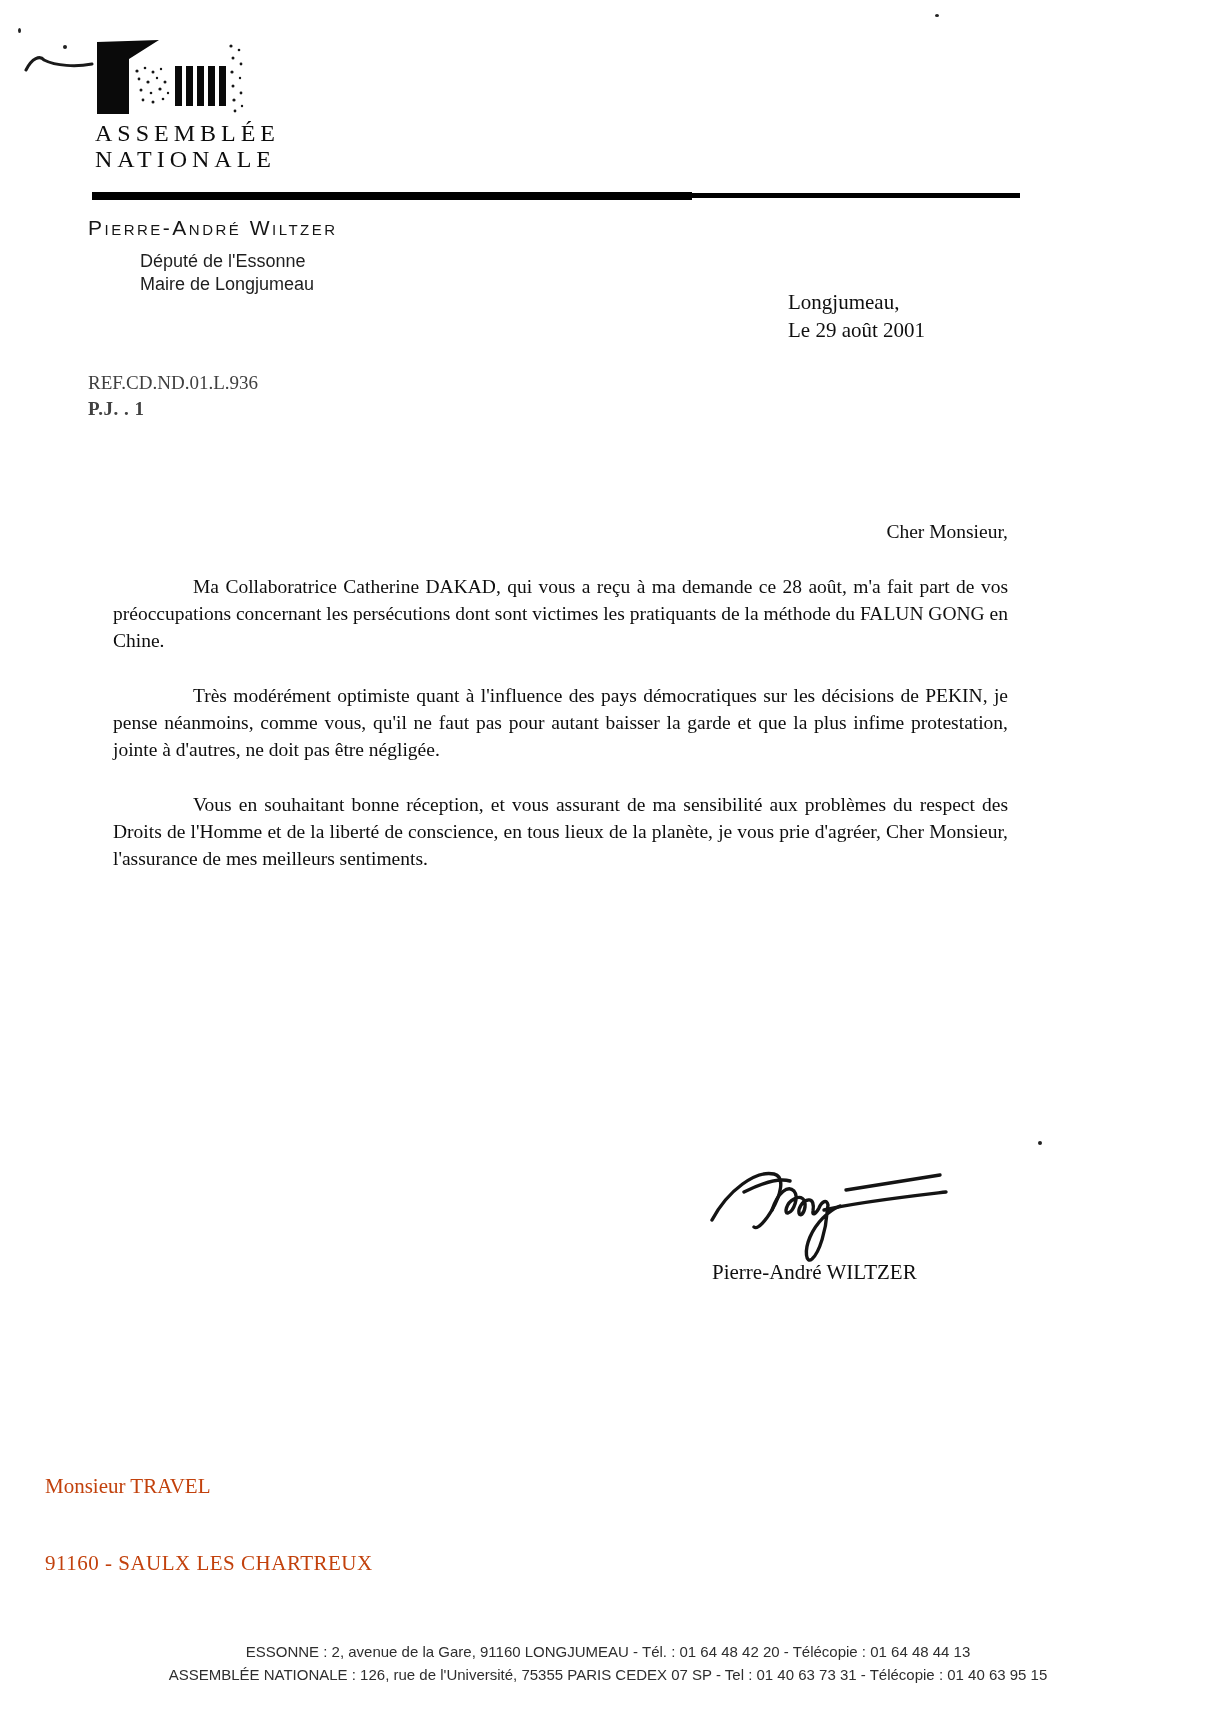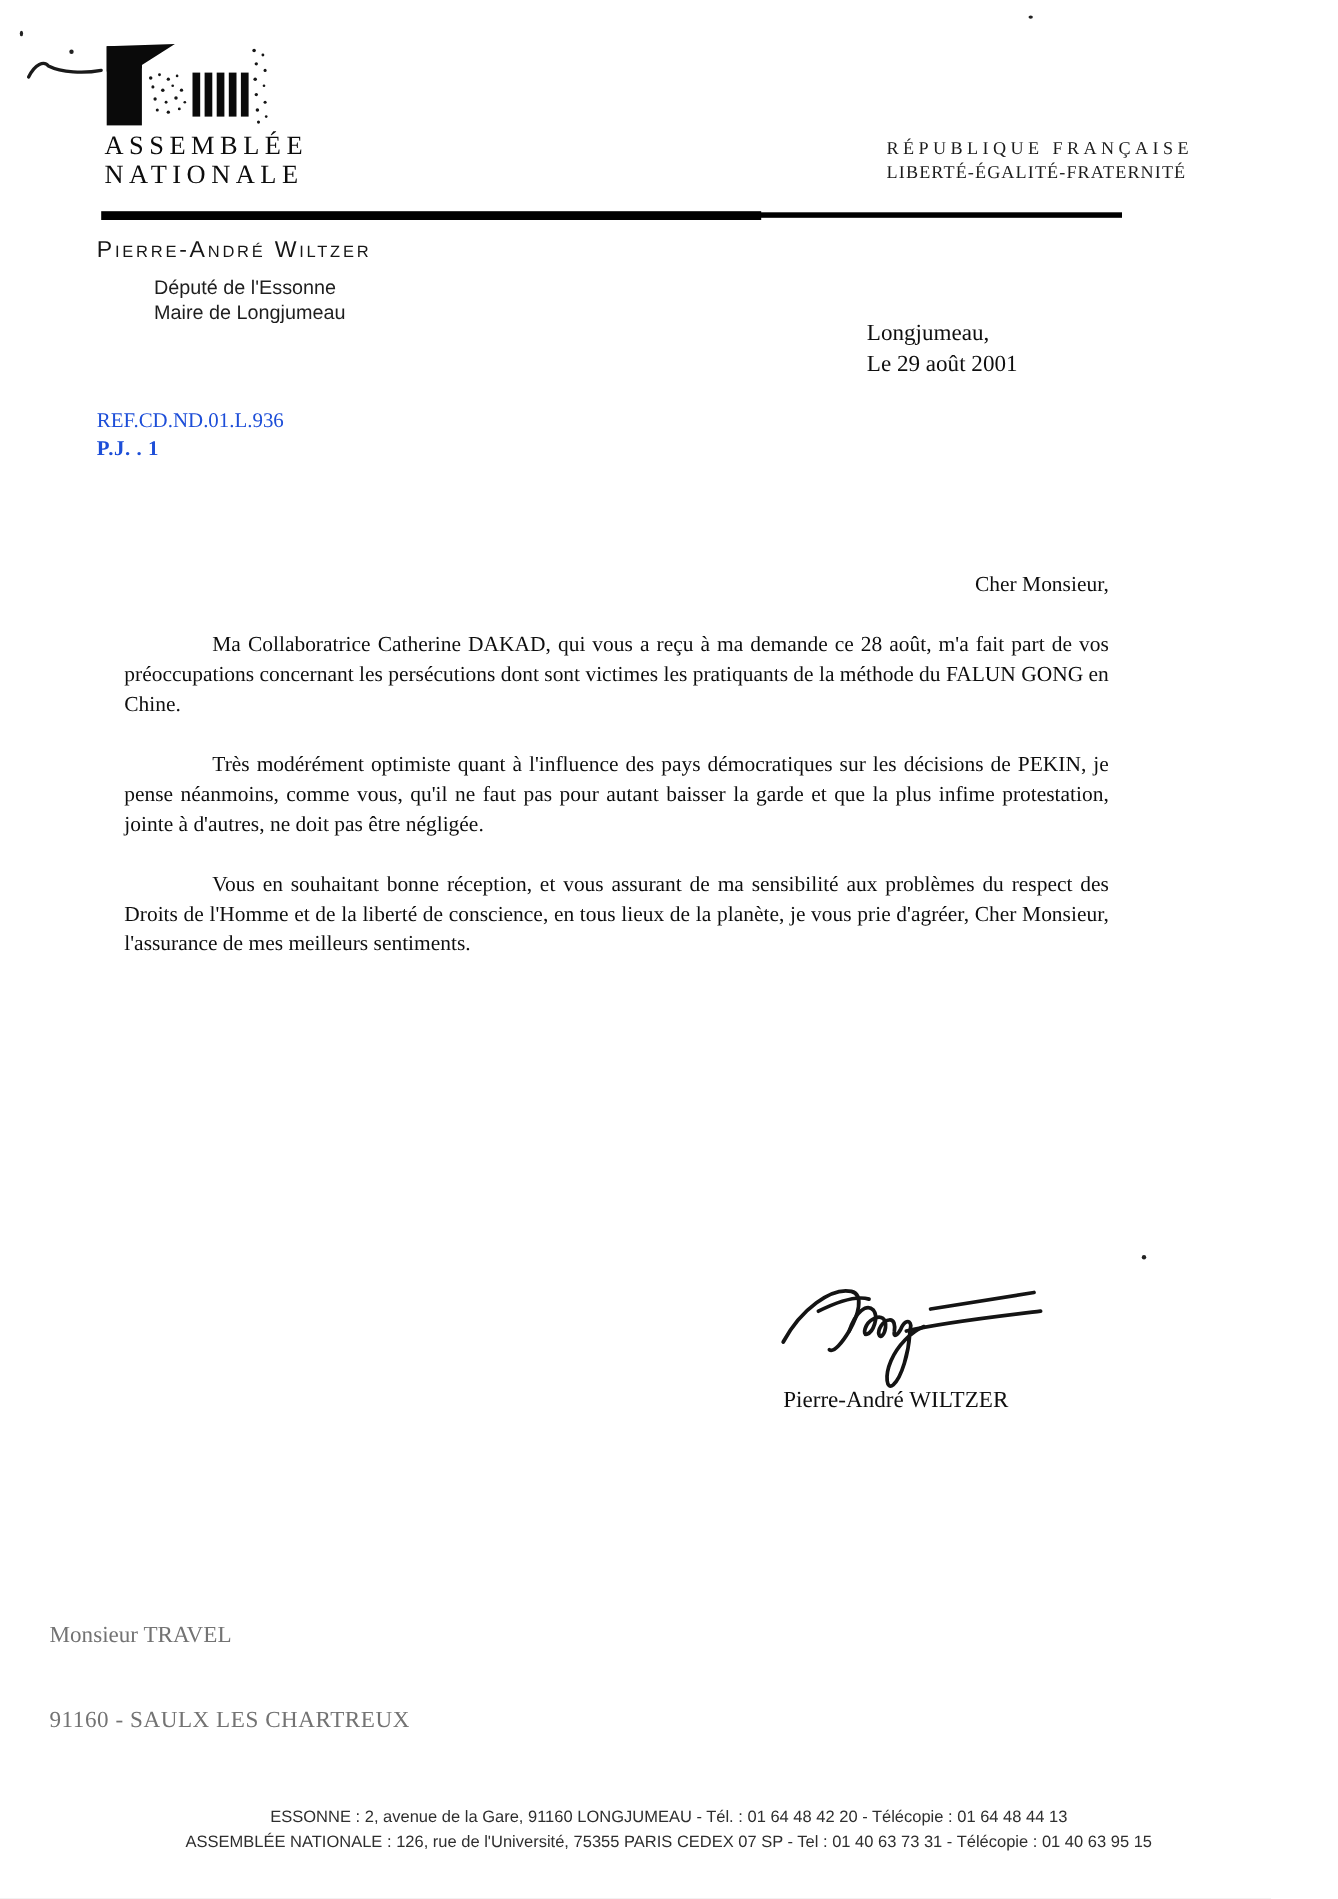--- a/index.html
+++ b/index.html
@@ -40,34 +40,34 @@
     position:absolute;left:140px;top:250px;
     font-family:"Liberation Sans", sans-serif;
     font-size:18px;line-height:23px;color:#1e1e1e;
   }
   
   .dateline{
     position:absolute;left:788px;top:288px;
     font-size:21px;line-height:28px;color:#0f0f0f;
   }
   
-  .refblock{position:absolute;left:88px;top:370px;font-size:19px;line-height:26px;color:#1d4ed8;}
+  .refblock{position:absolute;left:88px;top:370px;font-size:19px;line-height:26px;color:#404040;}
   .refblock .pj{font-weight:bold;letter-spacing:0.5px;}
   
   .body-text{
     position:absolute;left:113px;top:518px;width:895px;
     font-size:19.5px;line-height:27px;text-align:justify;color:#0e0e0e;
   }
   .body-text p{margin:0 0 28px 0;text-indent:80px;}
   .body-text p.salutation{text-align:right;}
   
   .sig-svg{position:absolute;left:706px;top:1158px;width:246px;height:112px;}
   .sig-name{position:absolute;left:712px;top:1260px;font-size:21px;color:#0f0f0f;white-space:nowrap;}
   
-  .recipient{position:absolute;left:45px;top:1472px;font-size:21px;line-height:29px;color:#737373;}
+  .recipient{position:absolute;left:45px;top:1472px;font-size:21px;line-height:29px;color:#c2410c;}
   .recipient .city{margin-top:48px;letter-spacing:0.5px;}
   
   .footer{
     position:absolute;left:0;top:1640px;width:1216px;
     font-family:"Liberation Sans", sans-serif;
     font-size:15px;line-height:23px;text-align:center;color:#2e2e2e;
   }
   
   .artifact{position:absolute;}
   .dot{background:#222;border-radius:50%;}
@@ -122,24 +122,20 @@
         <circle cx="139" cy="62" r="1.6"></circle>
       <circle cx="147" cy="68" r="1.2"></circle>
         <circle cx="140" cy="73" r="1.4"></circle>
     </g>
   </svg>
   <div class="logo-text">
     <div>ASSEMBLÉE</div>
     <div>NATIONALE</div>
   </div>
 
-  <div class="republique">
-    <div class="rep-l1">RÉPUBLIQUE FRANÇAISE</div>
-    <div class="rep-l2">LIBERTÉ-ÉGALITÉ-FRATERNITÉ</div>
-  </div>
 
   <div class="rule"></div>
   <div class="rule2"></div>
 
   <div class="sender-name">Pierre-André Wiltzer</div>
   <div class="sender-titles">
     <div>Député de l'Essonne</div>
     <div>Maire de Longjumeau</div>
   </div>
 

